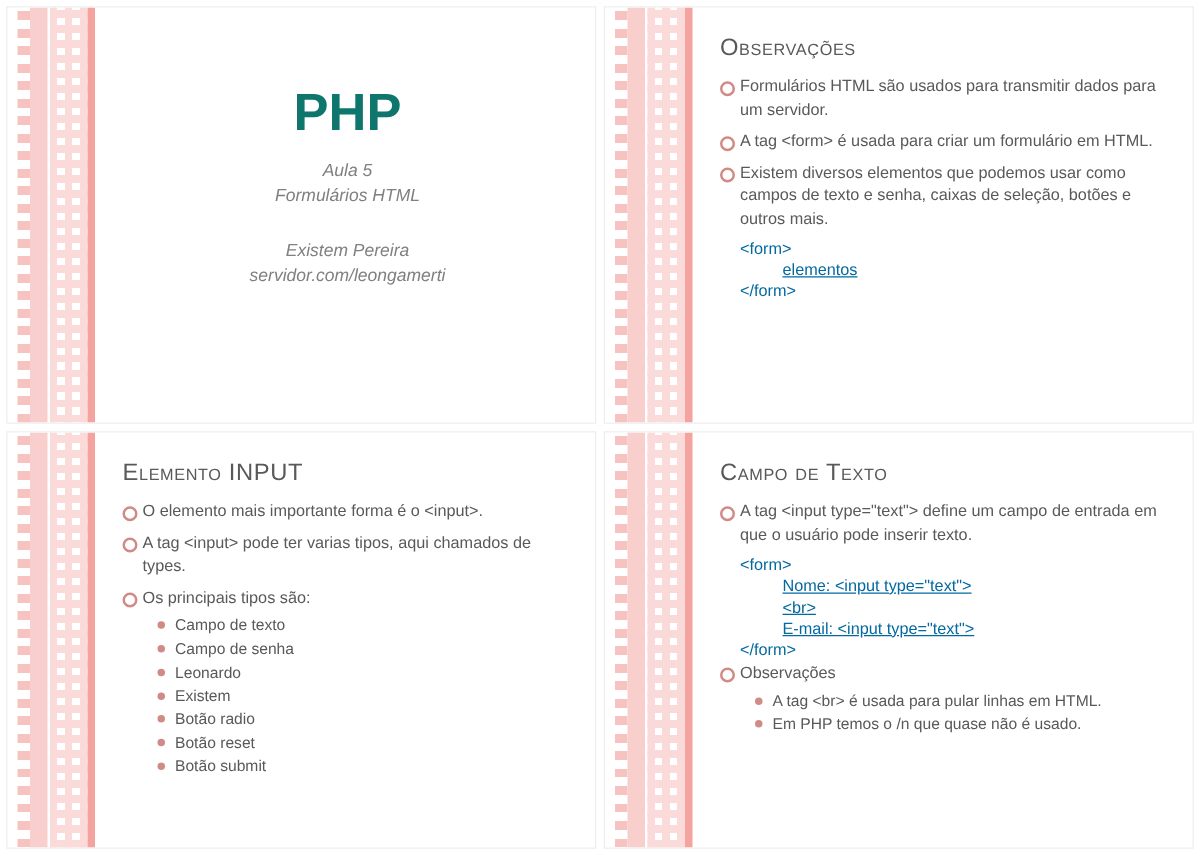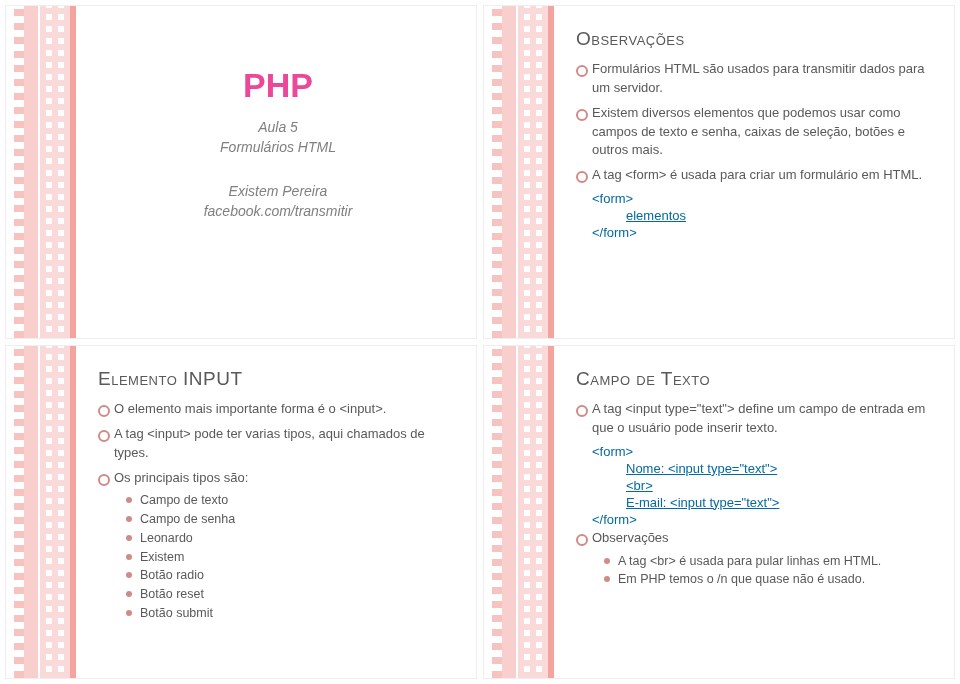--- a/index.html
+++ b/index.html
@@ -39,21 +39,21 @@
   }
   .deco .strip4 {
     position:absolute; left:64px; top:0; width:6px; height:100%;
     background:#f4a39e;
   }
   .content {
     position:absolute; left:92px; right:18px; top:22px; bottom:18px;
     color:#595959;
   }
   .title-slide .main-title{
-    font-size:34px; font-weight:bold; color:#ec4899;
+    font-size:42px; font-weight:bold; color:#0f766e;
     text-align:center; margin-top:38px;
   }
   .title-slide .sub{
     margin-top:14px; text-align:center; color:#808080; font-size:14px;
   }
   .title-slide .sub .line{display:block; margin-top:4px;font-style:italic;}
   .heading{
     font-size:19px; color:#595959; font-variant:small-caps;
     letter-spacing:.5px; margin-bottom:10px;
   }
@@ -90,38 +90,38 @@
       <div class="strip4"></div>
   </div>
   <div class="content">
     <div class="main-title">PHP</div>
     <div class="sub">
       <span class="line">Aula 5</span>
       <span class="line">Formulários HTML</span>
     </div>
     <div class="sub" style="margin-top:28px">
       <span class="line">Existem Pereira</span>
-      <span class="line">facebook.com/transmitir</span>
+      <span class="line">servidor.com/leongamerti</span>
     </div>
   </div>
 </div>
 
 <div class="slide">
   <div class="deco">
     <div class="strip1"></div>
       <div class="strip2"></div>
       <div class="strip3"></div>
       <div class="strip4"></div>
   </div>
   <div class="content">
     <div class="heading">Observações</div>
     <ul class="lvl1">
       <li>Formulários HTML são usados para transmitir dados para um servidor.</li>
+      <li>A tag &lt;form&gt; é usada para criar um formulário em HTML.</li>
       <li>Existem diversos elementos que podemos usar como campos de texto e senha, caixas de seleção, botões e outros mais.</li>
-      <li>A tag &lt;form&gt; é usada para criar um formulário em HTML.</li>
     </ul>
     <div class="plain-line">&lt;form&gt;</div>
     <div class="plain-line indent">elementos</div>
     <div class="plain-line">&lt;/form&gt;</div>
   </div>
 </div>
 
 <div class="slide">
   <div class="deco">
     <div class="strip1"></div>

